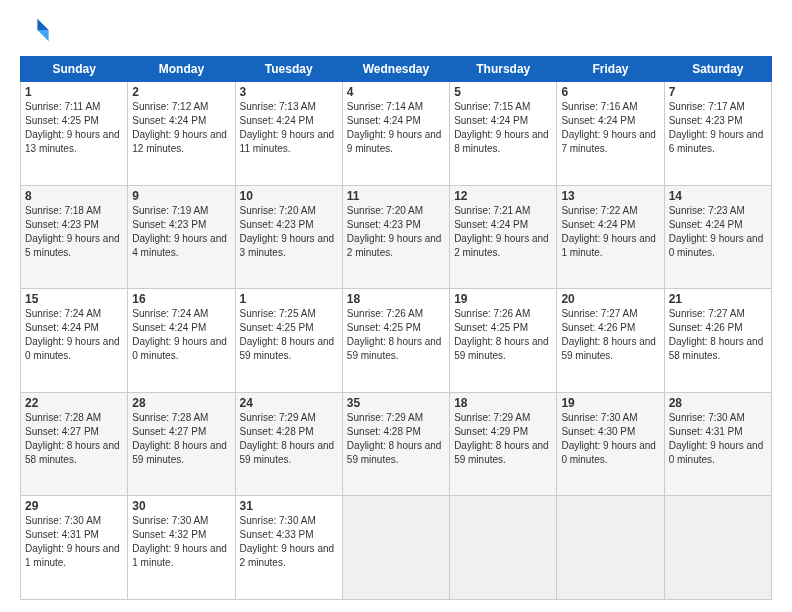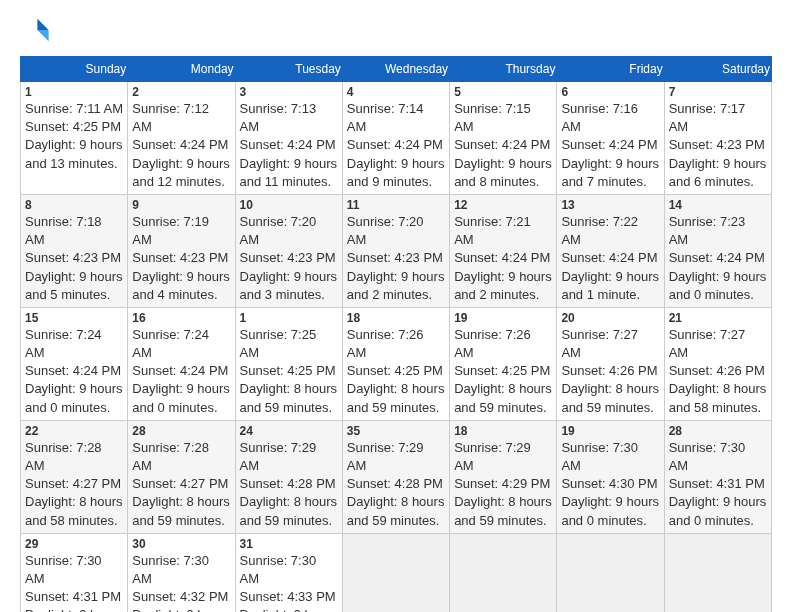--- a/index.html
+++ b/index.html
@@ -56,23 +56,23 @@
     .calendar {
       flex: 1;
       border-collapse: collapse;
       width: 100%;
       table-layout: fixed;
     }
     .calendar th {
       background: #1565c0;
       color: #fff;
       font-size: 12px;
-      font-weight: normal;
+      font-weight: bold;
       padding: 5px 1px;
-      text-align: right;
+      text-align: center;
       border: 1px solid #1565c0;
     }
     .calendar td {
       border: 1px solid #ccc;
       vertical-align: top;
       padding: 3px 4px;
       font-size: 9.5px;
       color: #333;
       background: #fff;
       height: 80px;
@@ -83,21 +83,21 @@
     .calendar td.empty {
       background: #f0f0f0;
     }
     .day-num {
       font-size: 12px;
       font-weight: bold;
       display: block;
       margin-bottom: 1px;
     }
     .day-info {
-      font-size: 13px;
+      font-size: 10px;
       line-height: 1.4;
       color: #333;
     }
   </style>
 </head>
 <body>
 
 <div class="page">
   <div class="header">
     <div class="logo">

